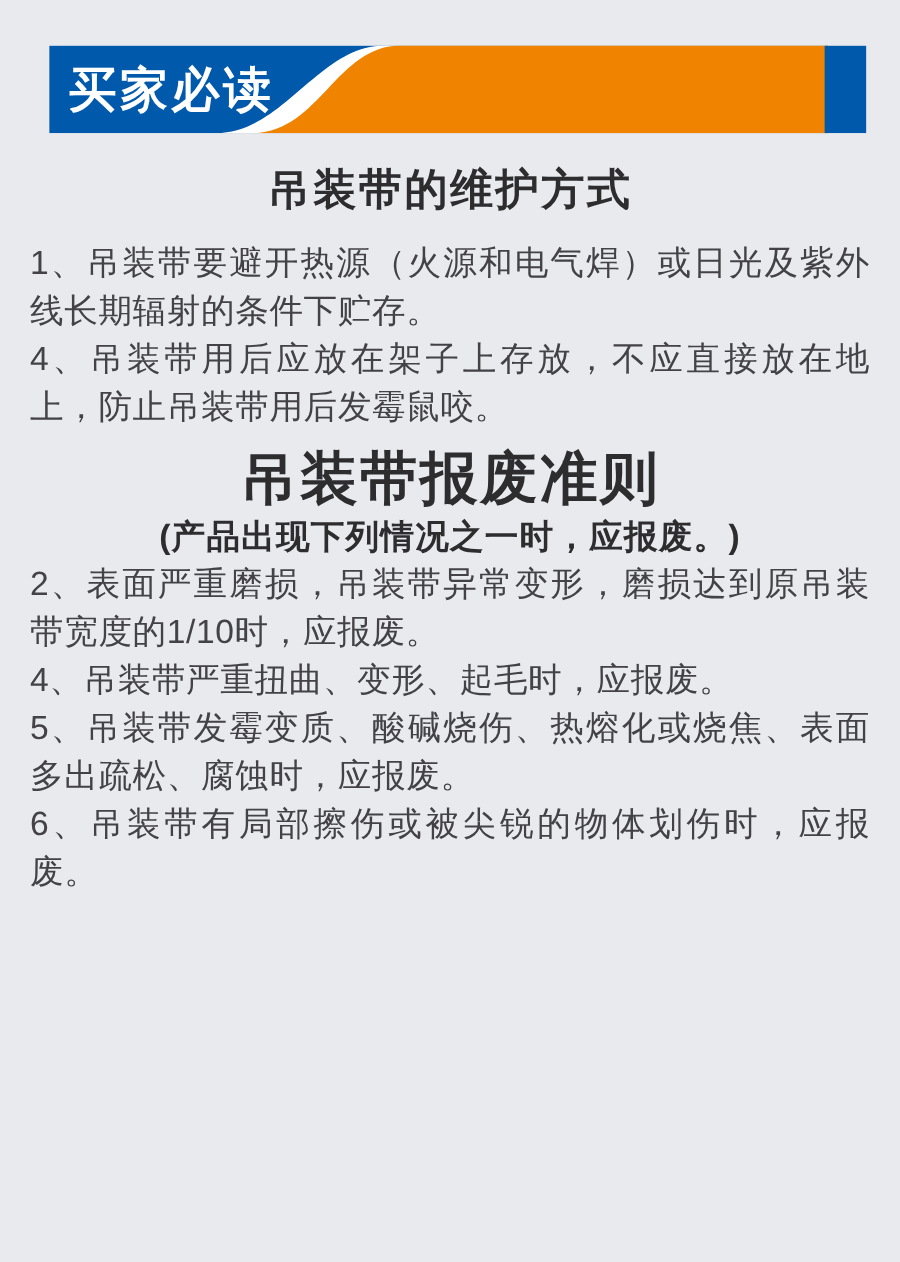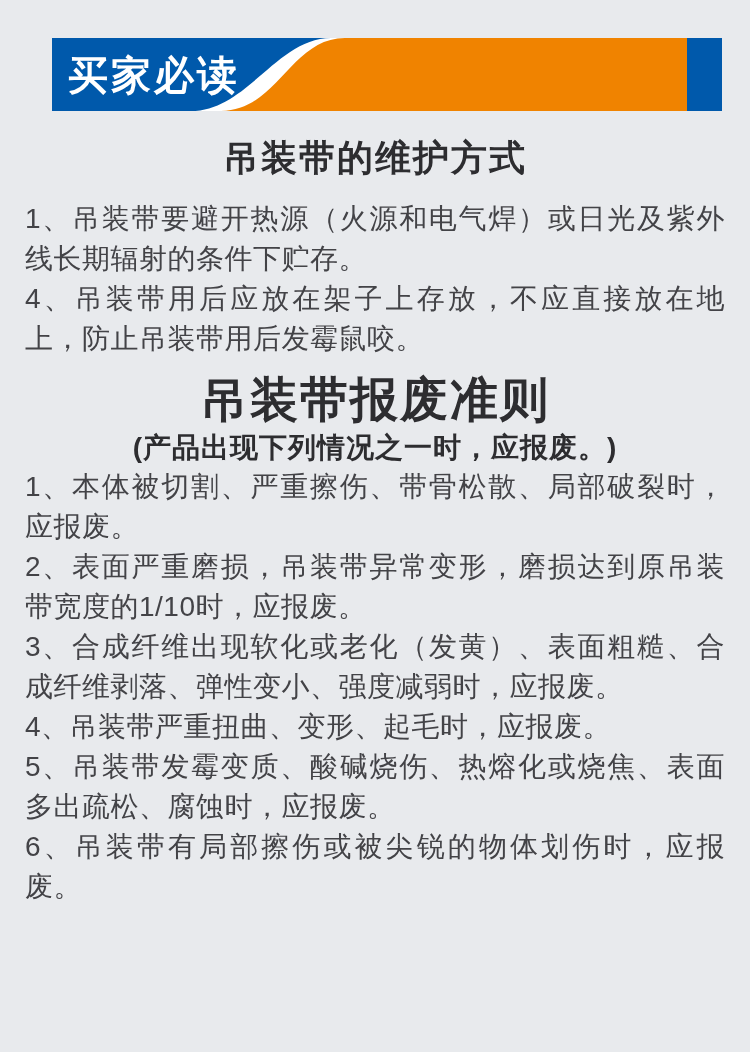--- a/index.html
+++ b/index.html
@@ -15,21 +15,21 @@
 
   
   .banner {
     position: relative;
     margin: 38px 0 0 34px;
     width: 688px;
     height: 73px;
   }
   .banner-main {
     position: absolute;
-    left: 18px; top: 0;
+    left: 7px; top: 0;
     width: 649px;
     height: 73px;
   }
   .banner-main svg { display: block; width: 649px; height: 73px; }
   .banner-label {
     position: absolute;
     top: 50%;
     transform: translateY(-50%);
     color: #ffffff;
     font-weight: bold;
@@ -108,22 +108,20 @@
     <div class="items">
         <p>1、吊装带要避开热源（火源和电气焊）或日光及紫外线长期辐射的条件下贮存。</p>
         <p>4、吊装带用后应放在架子上存放，不应直接放在地上，防止吊装带用后发霉鼠咬。</p>
       </div>
   </section>
 
   <section>
     <h2 class="section-title scrap-title">吊装带报废准则</h2>
     <p class="scrap-subtitle">(产品出现下列情况之一时，应报废。)</p>
     <div class="items">
-        <p>1、本体被切割、严重擦伤、带骨松散、局部破裂时，应报废。</p>
         <p>2、表面严重磨损，吊装带异常变形，磨损达到原吊装带宽度的1/10时，应报废。</p>
-        <p>3、合成纤维出现软化或老化（发黄）、表面粗糙、合成纤维剥落、弹性变小、强度减弱时，应报废。</p>
         <p>4、吊装带严重扭曲、变形、起毛时，应报废。</p>
         <p>5、吊装带发霉变质、酸碱烧伤、热熔化或烧焦、表面多出疏松、腐蚀时，应报废。</p>
         <p>6、吊装带有局部擦伤或被尖锐的物体划伤时，应报废。</p>
       </div>
   </section>
 
 </main>
 
 </body></html>

